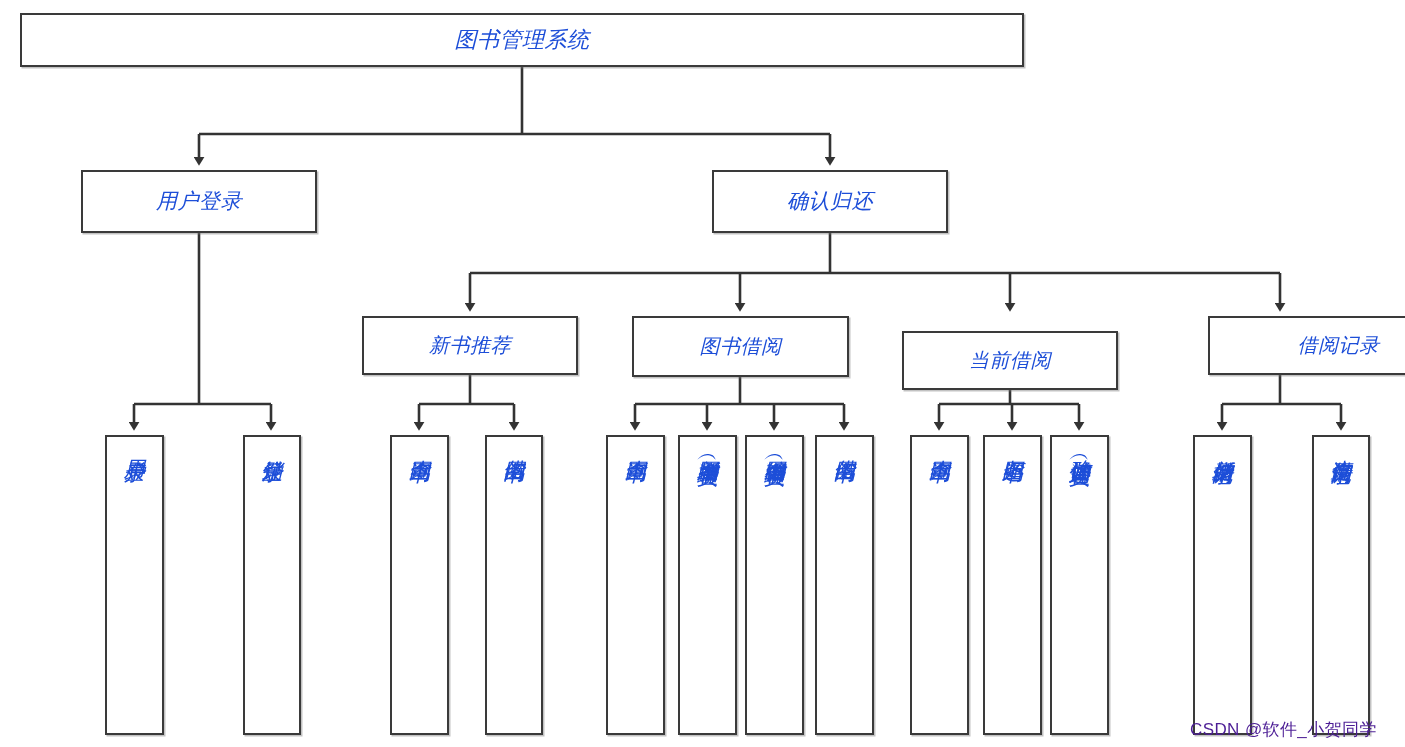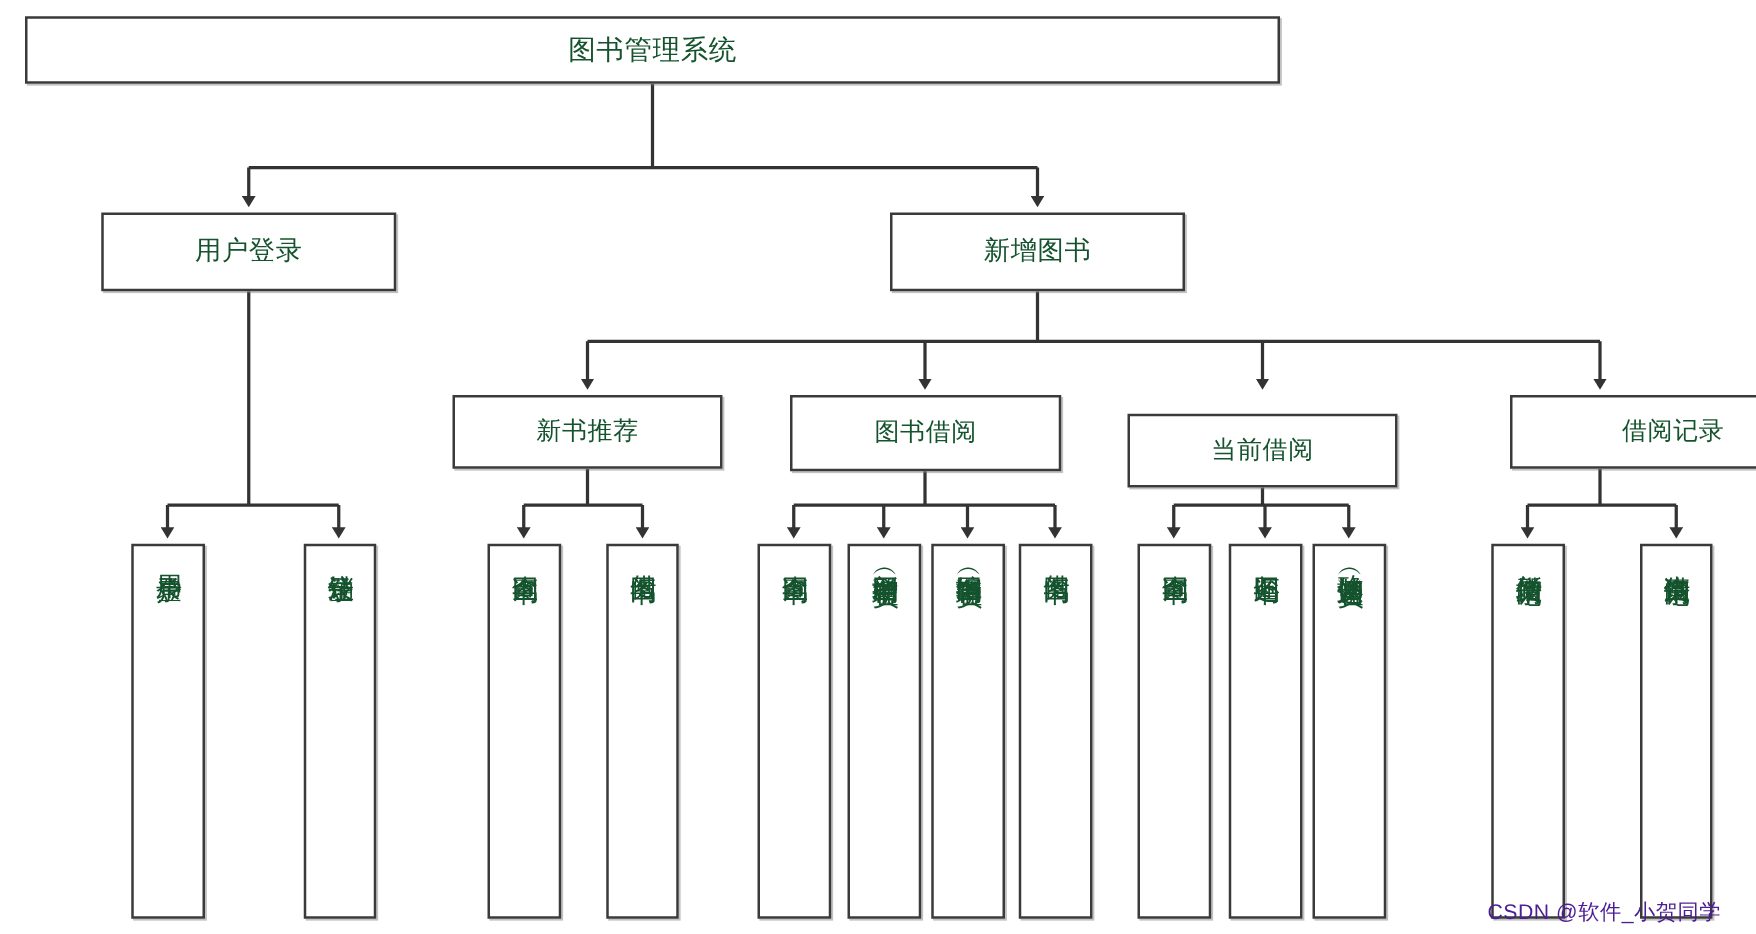--- a/index.html
+++ b/index.html
@@ -27,22 +27,23 @@
     pointer-events: none;
   }
   .node {
     position: absolute;
     box-sizing: border-box;
     background: #ffffff;
     border: 2px solid #3a3a3a;
     display: flex;
     align-items: center;
     justify-content: center;
-    color: #14532d;
+    color: #1d4ed8;
     box-shadow: 1.5px 1.5px 0 rgba(120,120,120,0.45);
+    font-style: italic;
   }
   .node .label {
     display: block;
     text-align: center;
     line-height: 1.18;
     letter-spacing: 0.5px;
   }
   .node.root .label { font-size: 22px; }
   .node.lvl1 .label { font-size: 21px; }
   .node.lvl2 .label { font-size: 20px; }
@@ -124,21 +125,21 @@
   </svg>
 
   <div class="node root" style="left:20px; top:13px; width:1004px; height:54px;">
     <span class="label">图书管理系统</span>
   </div>
 
   <div class="node lvl1" style="left:81px; top:170px; width:236px; height:63px;">
     <span class="label">用户登录</span>
   </div>
   <div class="node lvl1" style="left:712px; top:170px; width:236px; height:63px;">
-    <span class="label">新增图书</span>
+    <span class="label">确认归还</span>
   </div>
 
   <div class="node lvl2" style="left:362px; top:316px; width:216px; height:59px;align-items:center;">
     <span class="label">新书推荐</span>
   </div>
   <div class="node lvl2" style="left:632px; top:316px; width:217px; height:61px;">
     <span class="label">图书借阅</span>
   </div>
   <div class="node lvl2" style="left:902px; top:331px; width:216px; height:59px;">
     <span class="label">当前借阅</span>

